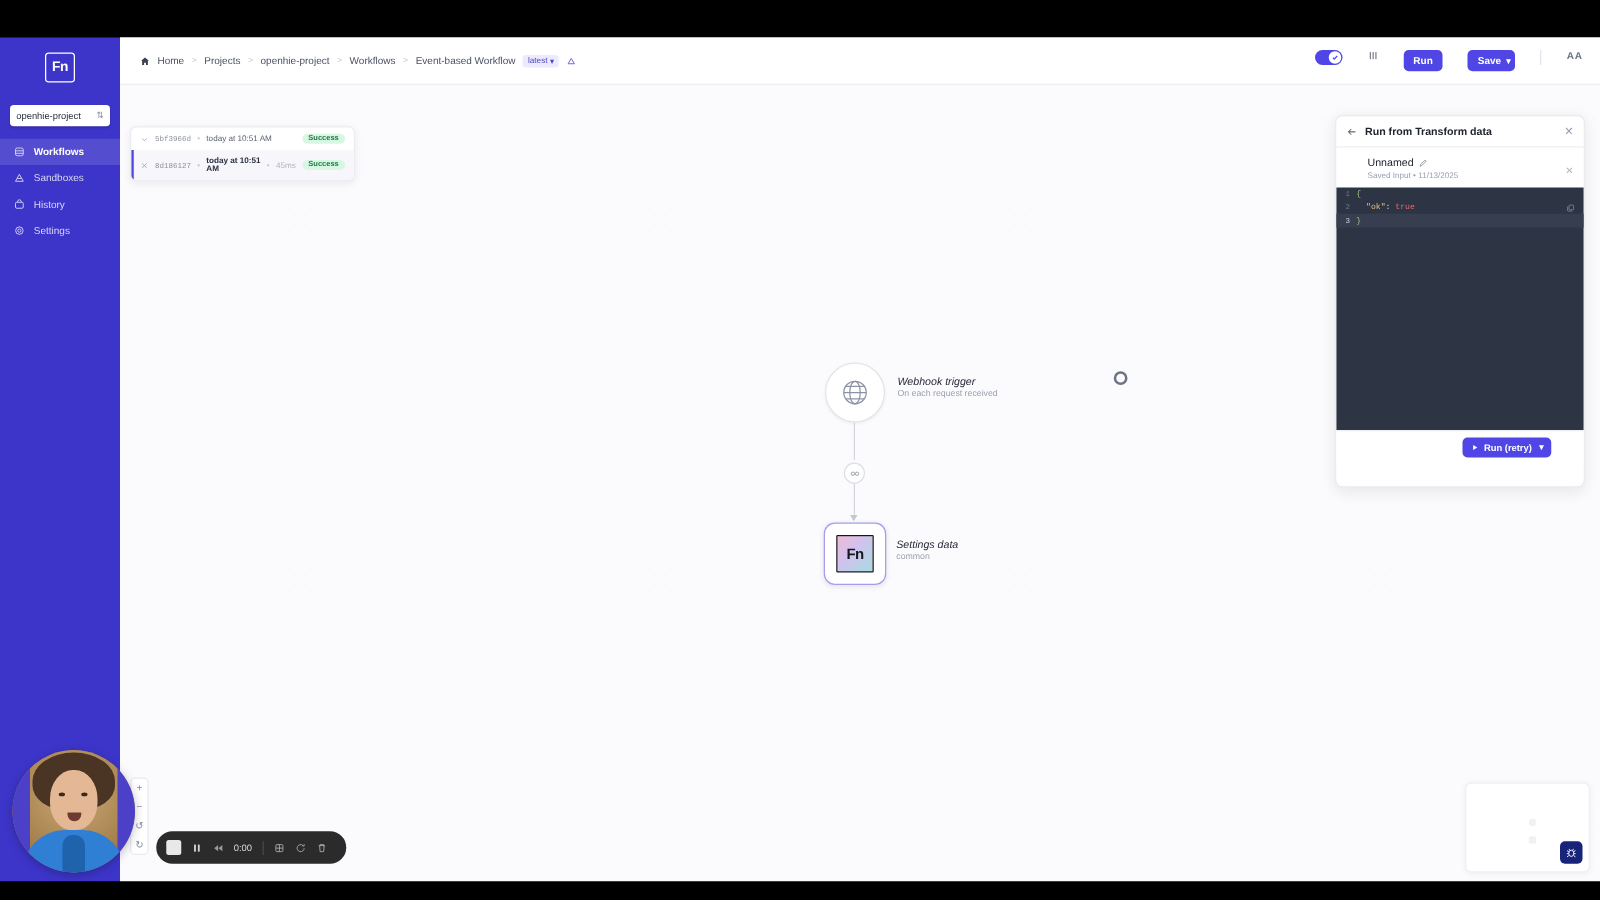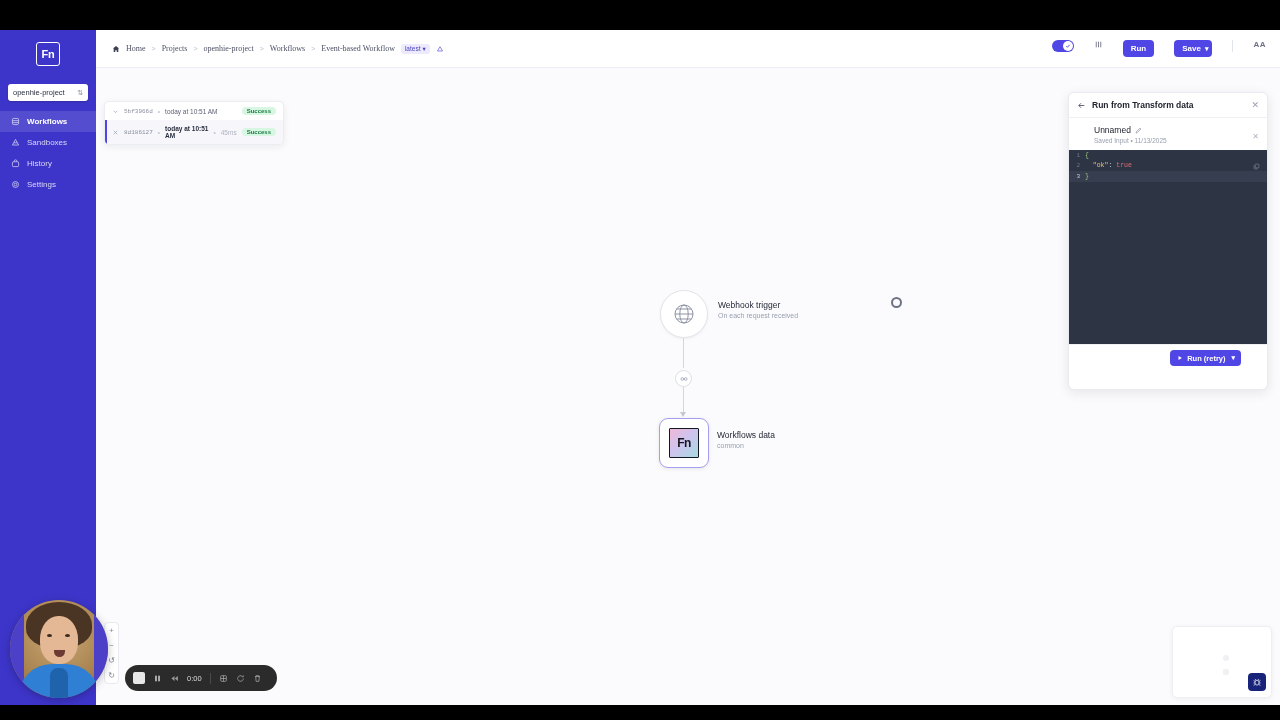--- a/index.html
+++ b/index.html
@@ -45,21 +45,21 @@
   .nav-item svg { flex: 0 0 auto; display: block; }
 
   
   .header {
     position: absolute; left: 96px; top: 30px; width: 1184px; height: 38px;
     background: #fff; border-bottom: 1px solid #eceef3;
     display: flex; align-items: center; padding: 0 14px 0 16px;
   }
   .crumbs { display: flex; align-items: center; gap: 6px; font-size: 8px; color: #4b5164; }
   .crumbs .sep { color: #b9bdcb; font-size: 7px; }
-  .crumb { white-space: nowrap; font-family: Liberation Serif, serif; }
+  .crumb { white-space: nowrap; }
   .badge-latest {
     background: #eceafc; color: #4b46c4; border-radius: 3px;
     padding: 1px 4px; font-size: 6.5px; display: inline-flex; align-items: center; gap: 2px;
   }
   .header-right { margin-left: auto; display: flex; align-items: flex-start; gap: 20px; }
   .toggle {
     width: 22px; height: 12px; border-radius: 7px; background: #4f46e5;
     position: relative; flex: 0 0 auto;
   }
   .toggle .knob {
@@ -118,21 +118,21 @@
   }
 
   
   .node-wrap { position: absolute; }
   .node-circle {
     width: 48px; height: 48px; border-radius: 50%; background: #fff;
     border: 1px solid #e3e5ec; display: flex; align-items: center; justify-content: center;
     box-shadow: 0 1px 3px rgba(20,22,40,.06);
   }
   .node-label { position: absolute; left: 58px; top: 10px; white-space: nowrap; }
-  .node-title { font-size: 8.5px; color: #262a38; }
+  .node-title { font-size: 8.5px; color: #262a38; font-style: italic; }
   .node-sub { font-size: 7px; color: #9aa0b0; margin-top: 2px; }
   .connector-line { position: absolute; width: 1px; background: #d3d6df; }
   .mini-node {
     position: absolute; width: 17px; height: 17px; border-radius: 50%;
     background: #fff; border: 1px solid #dcdfe7;
     display: flex; align-items: center; justify-content: center;
   }
   .arrowhead {
     position: absolute; width: 0; height: 0;
     border-left: 3.5px solid transparent; border-right: 3.5px solid transparent;
@@ -432,21 +432,21 @@
       </span>
     </div>
     <div class="connector-line" style="left:587px; top:319px; height:27px;"></div>
     <div class="arrowhead" style="left:584px; top:344px;"></div>
 
     <div class="node-wrap" style="left:563px; top:350px;">
       <div class="node-square">
         <div class="fn-tile">Fn</div>
       </div>
       <div class="node-label" style="top:12px;">
-        <div class="node-title">Workflows data</div>
+        <div class="node-title">Settings data</div>
         <div class="node-sub">common</div>
       </div>
     </div>
 
     <div class="grab-cursor" style="left:795px; top:229px;"></div>
 
     <div class="zoomctl">
       <div>+</div>
       <div>−</div>
       <div>↺</div>

